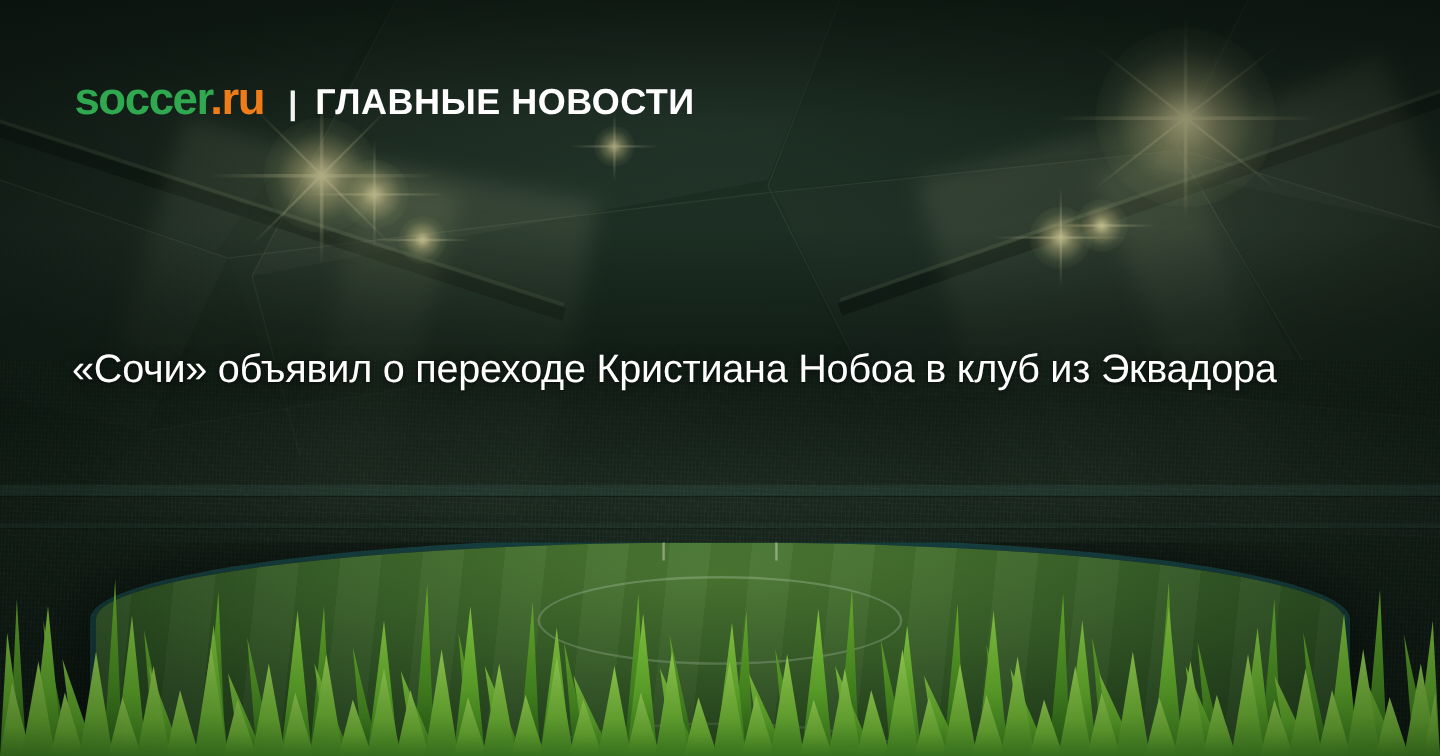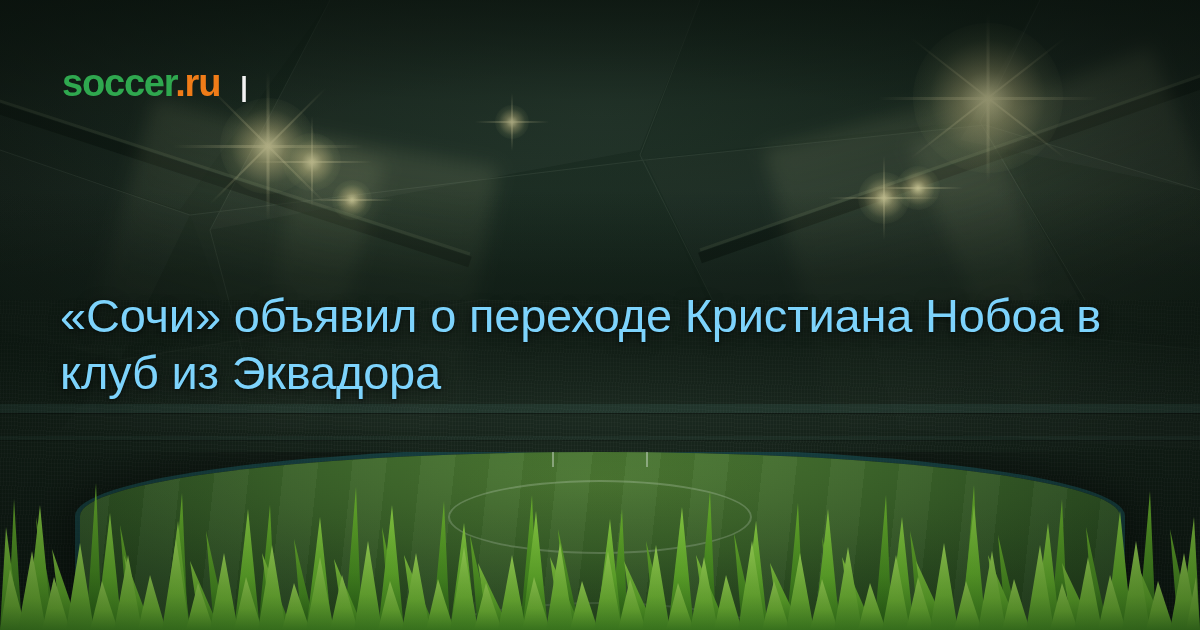--- a/index.html
+++ b/index.html
@@ -198,22 +198,22 @@
     letter-spacing: 0.4px;
     line-height: 1;
     text-transform: uppercase;
   }
 
   .headline {
     position: absolute;
     left: 60px;
     top: 256px;
     width: 1090px;
-    color: #7dd3fc;
-    font-size: 47px;
+    color: #ffffff;
+    font-size: 33px;
     font-weight: normal;
     line-height: 57px;
     letter-spacing: -0.2px;
     text-shadow: 0 2px 14px rgba(0,0,0,0.55), 0 1px 3px rgba(0,0,0,0.45);
   }
 </style>
 </head>
 <body>
 
 <div class="share-card">
@@ -464,18 +464,19 @@
   </div>
 
   <div class="bg-layer vignette"></div>
   <div class="text-scrim"></div>
 
   <div class="content">
 
     <div class="masthead">
       <span class="logo"><span class="logo-soccer">soccer</span><span class="logo-ru">.ru</span></span>
       <span class="masthead-sep">|</span>
+      <span class="masthead-section">ГЛАВНЫЕ НОВОСТИ</span>
     </div>
 
     <h1 class="headline">«Сочи» объявил о переходе Кристиана Нобоа в клуб из Эквадора</h1>
 
   </div>
 </div>
 
 </body></html>

